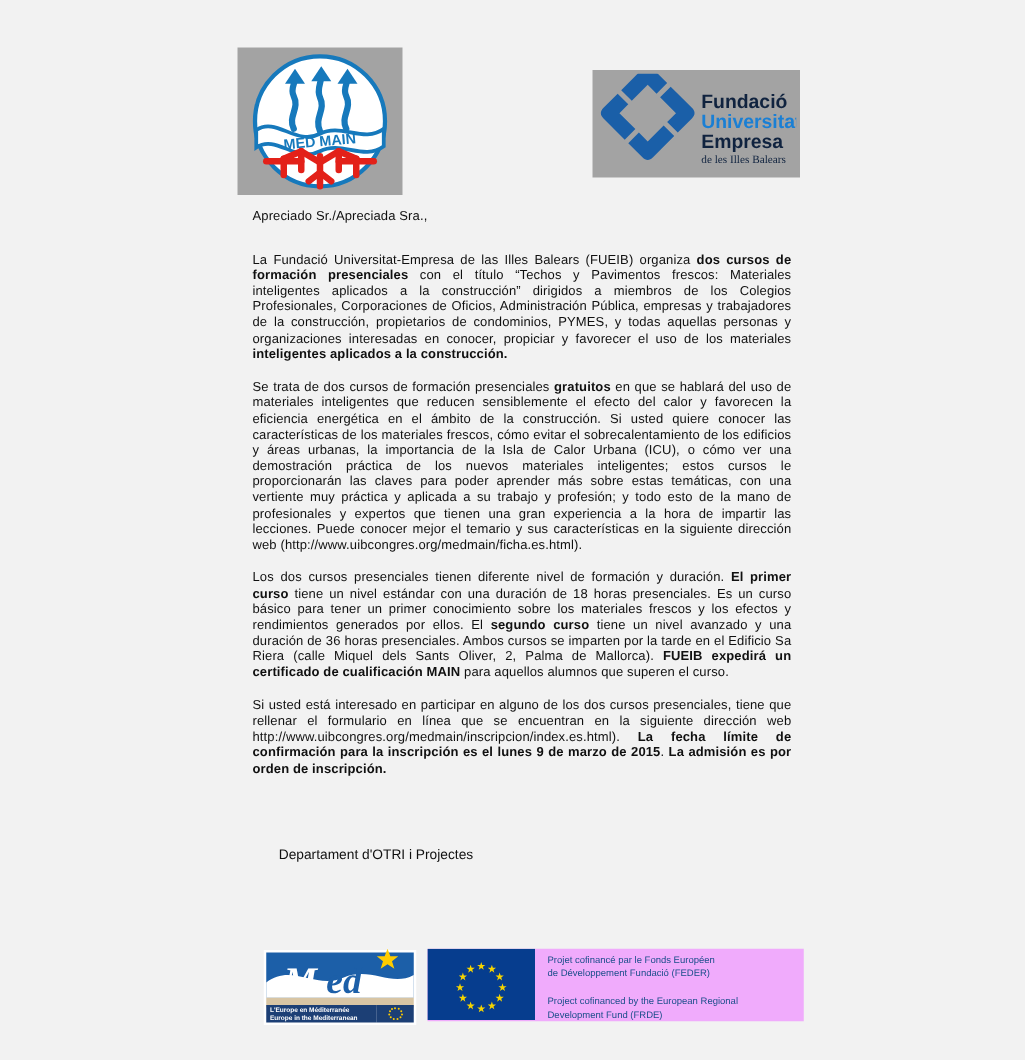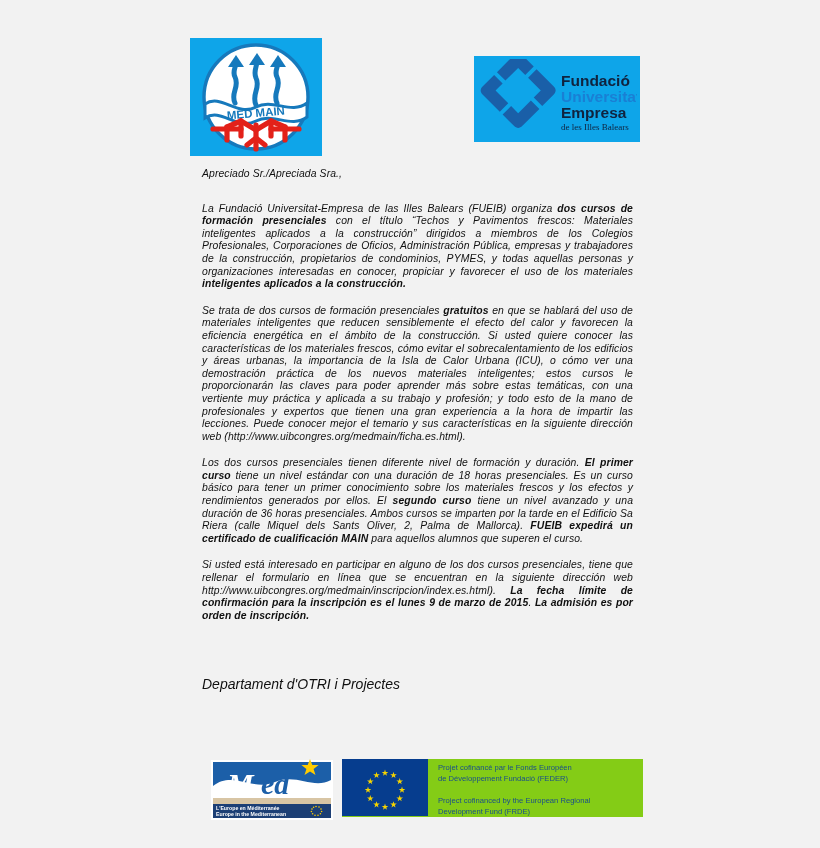--- a/index.html
+++ b/index.html
@@ -23,21 +23,21 @@
   
   .header-logos {
     position: absolute;
     top: 0;
     left: 0;
     width: 820px;
     height: 160px;
   }
   .logo-card {
     position: absolute;
-    background: #0ea5e9;
+    background: #a3a3a3;
     box-sizing: border-box;
   }
   .logo-medmain {
     left: 190px;
     top: 38px;
     width: 132px;
     height: 118px;
     display: flex;
     align-items: center;
     justify-content: center;
@@ -51,21 +51,20 @@
     align-items: center;
     justify-content: center;
   }
 
   
   .letter {
     position: absolute;
     left: 202px;
     top: 168px;
     width: 431px;
-    font-style: italic;
   }
   .letter p {
     margin: 0 0 14px 0;
     font-size: 10.4px;
     line-height: 12.6px;
     color: #101010;
     text-align: justify;
     letter-spacing: 0.01em;
   }
   .letter p.salutation {
@@ -74,23 +73,24 @@
   }
   .letter p.closing {
     margin-top: 30px;
     margin-bottom: 0;
     text-align: left;
   }
   .letter .signature {
     margin-top: 56px;
   }
   .letter .signature div {
-    font-size: 14px;
+    font-size: 11px;
     line-height: 13.2px;
     color: #101010;
+    margin-left: 21px;
   }
   .letter b, .letter strong {
     font-weight: bold;
   }
 
   
   .footer-logos {
     position: absolute;
     left: 0;
     top: 752px;
@@ -105,21 +105,21 @@
     height: 60px;
     background: #ffffff;
     overflow: visible;
   }
   .feder-card {
     position: absolute;
     left: 342px;
     top: 7px;
     width: 301px;
     height: 58px;
-    background: #84cc16;
+    background: #f0abfc;
     overflow: hidden;
     display: flex;
     align-items: flex-start;
   }
   .eu-flag {
     width: 86px;
     height: 57px;
     background: #063d8e;
     position: relative;
     flex: none;

